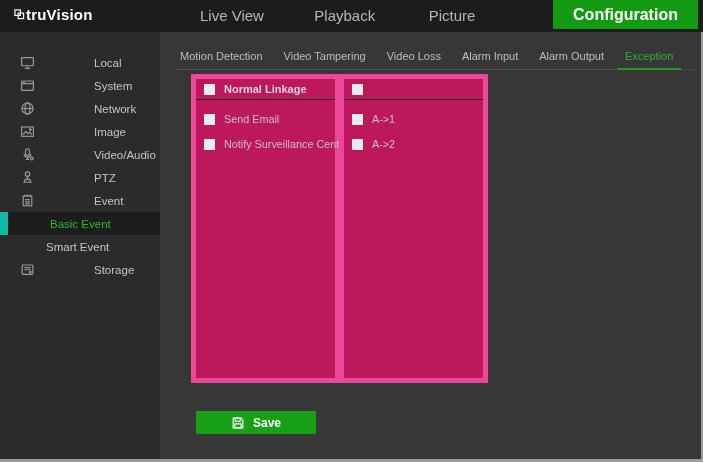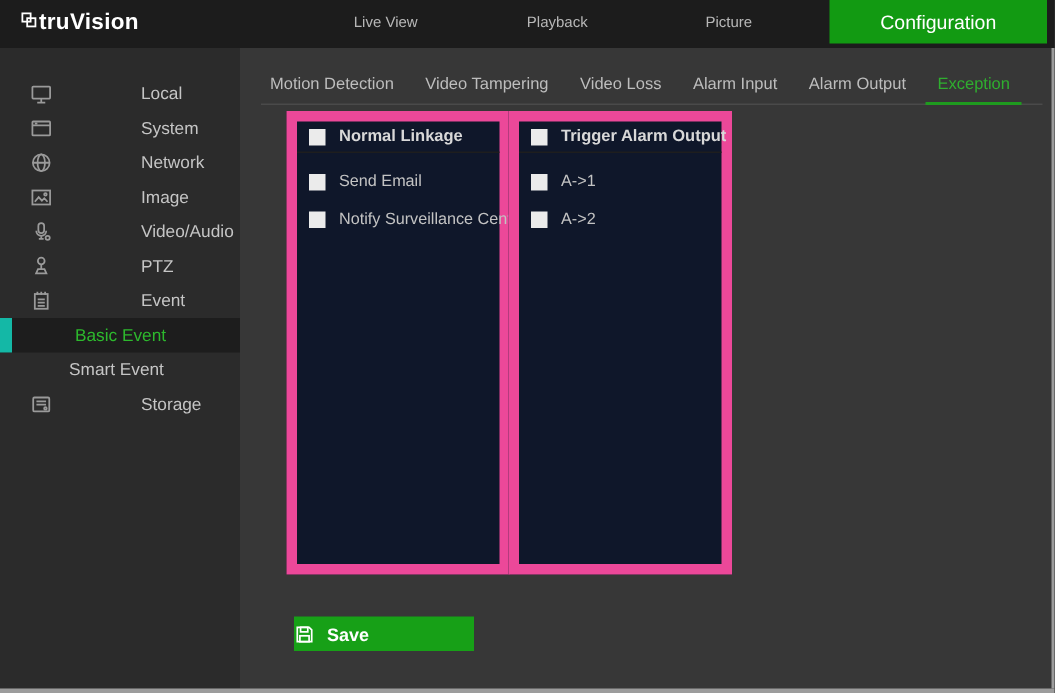--- a/index.html
+++ b/index.html
@@ -7,52 +7,52 @@
     width:703px;height:462px;position:relative;overflow:hidden;
     background:#373737;font-family:"Liberation Sans",sans-serif;
     -webkit-font-smoothing:antialiased;
   }
   
   .topbar{position:absolute;top:0;left:0;width:703px;height:32px;background:#1c1c1c;}
   .logo{position:absolute;left:14px;top:6px;display:flex;align-items:flex-start;color:#fff;
         font-weight:bold;font-size:15px;letter-spacing:.2px;}
   .logo .logo-icon{width:11px;height:11px;margin-right:1px;margin-bottom:8px;}
   .nav{position:absolute;left:200px;top:0;width:343px;height:32px;display:flex;}
-  .nav-item{flex:1;text-align:center;line-height:32px;color:#b7b7b7;font-size:10px;cursor:default;}
+  .nav-item{flex:1;line-height:32px;color:#b7b7b7;font-size:15px;cursor:default;}
   .config-btn{position:absolute;right:5px;top:0;width:145px;height:29px;background:#129a12;
-        color:#fff;font-weight:normal;font-size:13px;text-align:center;line-height:29px;margin-left:31px;}
+        color:#fff;font-weight:bold;font-size:16px;text-align:center;line-height:29px;margin-left:31px;}
   
   .sidebar{position:absolute;top:32px;left:0;width:160px;bottom:3px;background:#2b2b2b;padding-top:19px;box-sizing:border-box;}
   .side-item{height:23px;display:flex;align-items:center;padding-left:20px;color:#c5c5c5;font-size:11.5px;gap:48px;}
   .side-item .icon{width:15px;height:15px;margin-right:11px;flex:0 0 15px;}
   .side-item.indent{padding-left:46px;}
   .side-item.active{background:#1d1d1d;border-left:8px solid #14b8a6;padding-left:42px;color:#2db82d;}
   
   .main{position:absolute;top:32px;left:160px;right:0;bottom:3px;}
   .tabs{margin:0 8px 0 14px;padding-top:18px;display:flex;border-bottom:1px solid #4a4a4a;}
   .tab{font-size:11px;color:#bdbdbd;padding:0 6px 7px;margin-right:9px;position:relative;white-space:nowrap;}
   .tab.active{color:#2fae2f;}
   .tab.active::after{content:"";position:absolute;left:-2px;right:-2px;bottom:-1px;height:2px;background:#1f9b1f;}
   .form-row{margin:9px 0 0 35px;display:flex;align-items:center;height:19px;}
   .form-label{width:107px;color:#c5c5c5;font-size:11px;}
   .select{width:160px;height:19px;background:#fdfdfd;border:1px solid #cfcfcf;color:#111;
           font-size:12px;line-height:19px;padding-left:5px;position:relative;box-sizing:content-box;}
   .select .chev{position:absolute;right:5px;top:5px;width:12px;height:9px;}
   .panel{margin:4px 0 0 31px;display:flex;}
-  .panel-col{width:149px;height:309px;background:#0f172a;border:7px solid #ec4899;box-sizing:border-box;}
+  .panel-col{width:149px;height:309px;background:#be185d;border:5px solid #ec4899;box-sizing:border-box;}
   .panel-col + .panel-col{margin-left:-1px;}
   .col-header{height:20px;border-bottom:1px solid #1e1e1e;display:flex;align-items:center;
               padding-left:8px;font-weight:bold;color:#d8d8d8;font-size:11px;white-space:nowrap;}
   .col-item{height:25px;display:flex;align-items:flex-end;padding-left:8px;color:#c3c3c3;
             font-size:10.8px;white-space:nowrap;}
   .col-item:first-of-type{margin-top:3px;}
   .checkbox{width:11px;height:11px;background:#ebebeb;margin-right:9px;flex:0 0 11px;}
   .save-row{margin:28px 0 0 36px;}
   .save-btn{width:120px;height:23px;background:#17a017;display:flex;align-items:center;
-            gap:8px;color:#fff;font-weight:bold;font-size:12px;}
+            justify-content:center;gap:8px;color:#fff;font-weight:bold;font-size:12px;}
   .save-btn .icon{width:14px;height:14px;}
   
   .bottom-edge{position:absolute;left:0;bottom:0;width:703px;height:3px;background:#9c9c9c;}
   .right-edge{position:absolute;right:0;top:32px;bottom:3px;width:2px;background:#9c9c9c;}
 </style>
 </head>
 <body>
 
 <div class="topbar">
   <div class="logo">
@@ -163,21 +163,20 @@
           <span>Send Email</span>
         </div>
         <div class="col-item">
           <span class="checkbox"></span>
           <span>Notify Surveillance Center</span>
         </div>
       </div>
       <div class="panel-col">
         <div class="col-header">
           <span class="checkbox"></span>
-          <span>Trigger Alarm Output</span>
         </div>
         <div class="col-item">
           <span class="checkbox"></span>
           <span>A-&gt;1</span>
         </div>
         <div class="col-item">
           <span class="checkbox"></span>
           <span>A-&gt;2</span>
         </div>
       </div>

